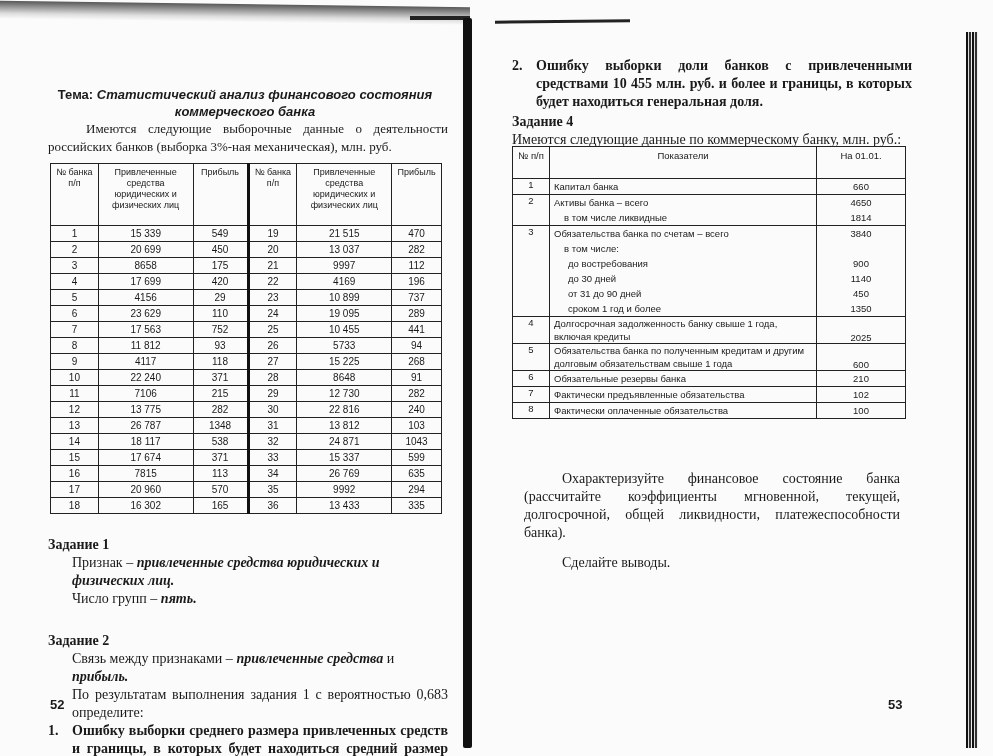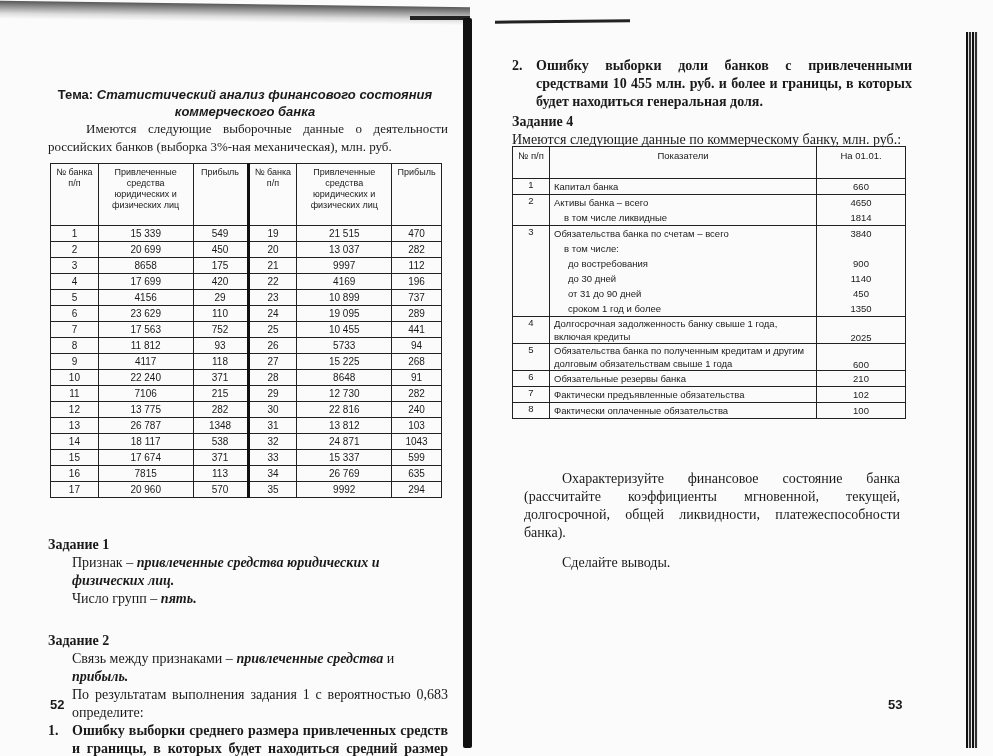--- a/index.html
+++ b/index.html
@@ -234,20 +234,28 @@
           <td>635</td>
         </tr>
         <tr>
           <td>17</td>
           <td>20 960</td>
           <td>570</td>
           <td class="sep">35</td>
           <td>9992</td>
           <td>294</td>
         </tr>
+        <tr>
+          <td>18</td>
+          <td>16 302</td>
+          <td>165</td>
+          <td class="sep">36</td>
+          <td>13 433</td>
+          <td>335</td>
+        </tr>
       </tbody>
   </table>
 
   <div class="tasks">
     <div class="task-h">Задание 1</div>
     <div class="ind"><span>Признак – </span><span class="bi">привлеченные средства юридических и физических лиц.</span></div>
     <div class="ind"><span>Число групп – </span><span class="bi">пять.</span></div>
     <div class="task-h">Задание 2</div>
     <div class="ind"><span>Связь между признаками – </span><span class="bi">привлеченные средства</span><span> и </span><span class="bi">прибыль.</span></div>
     <div class="ind" style="text-align:justify">По результатам выполнения задания 1 с вероятностью 0,683 определите:</div>

